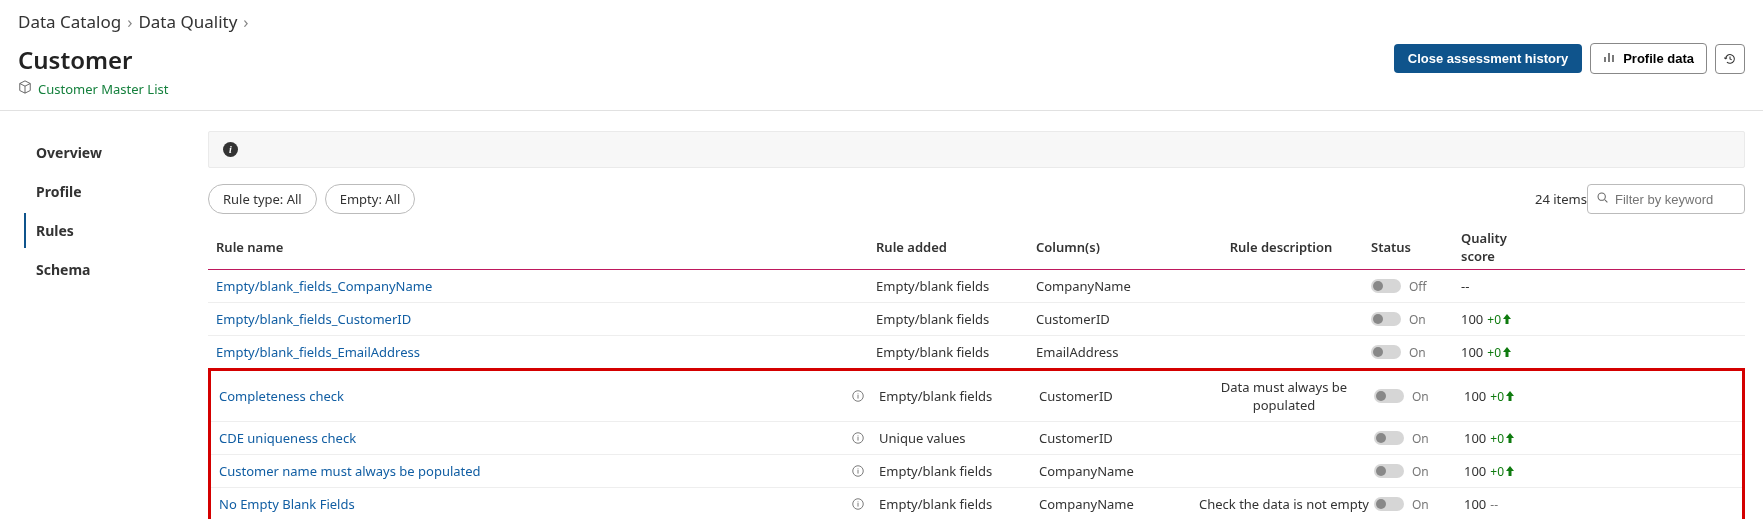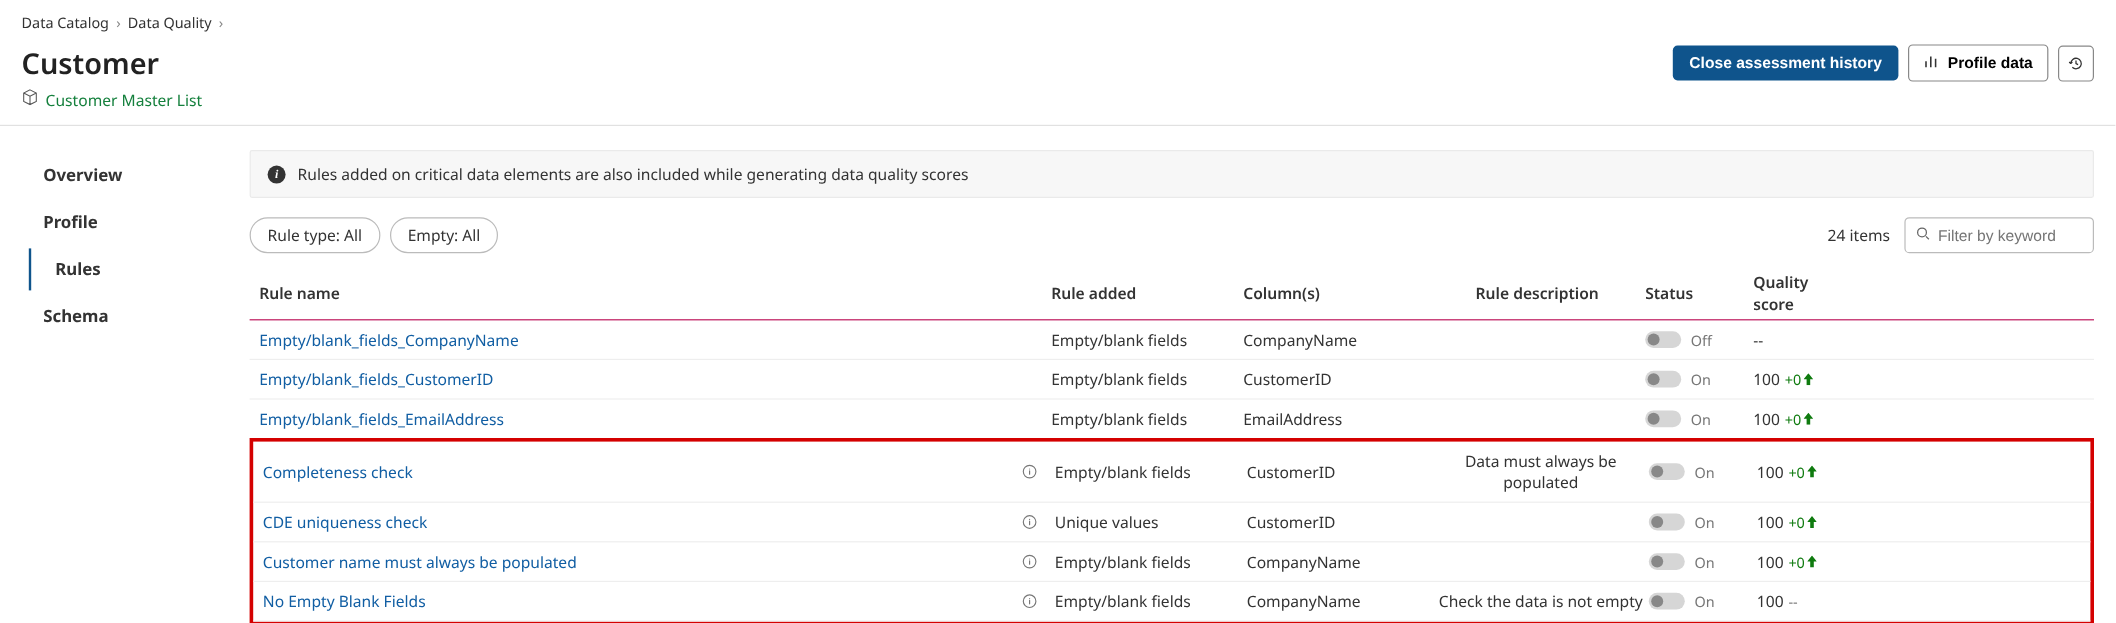--- a/index.html
+++ b/index.html
@@ -1,50 +1,50 @@
 <!DOCTYPE html>
 <html><head>
 <meta charset="utf-8">
 <style>
 * { box-sizing: border-box; margin: 0; padding: 0; }
 body { font-family: "Segoe UI", system-ui, -apple-system, sans-serif; font-size: 13px; color: #333; background: #fff; width: 1763px; }
 
 
 .header { padding: 10px 18px 12px; border-bottom: 1px solid #e1e1e1; }
-.breadcrumb { display: flex; align-items: center; gap: 6px; color: #333; font-size: 12px; margin-bottom: 10px; }
+.breadcrumb { display: flex; align-items: center; gap: 6px; color: #333; font-size: 17px; margin-bottom: 10px; }
 .breadcrumb span { cursor: pointer; }
 .breadcrumb .sep { color: #888; }
 .title-row { display: flex; align-items: flex-start; justify-content: space-between; }
 .title-left h1 { font-size: 24px; font-weight: 600; color: #222; margin-bottom: 4px; }
 .subtitle { display: flex; align-items: center; gap: 6px; color: #15803d; font-size: 13px; }
 .cube-icon svg { width: 14px; height: 14px; }
 
 .title-actions { display: flex; gap: 8px; align-items: center; }
 .btn-primary { background: #0f548c; color: #fff; border: none; border-radius: 4px; padding: 7px 14px; font-size: 13px; font-weight: 600; cursor: pointer; }
 .btn-outline { background: #fff; border: 1px solid #888; border-radius: 4px; padding: 6px 12px; font-size: 13px; font-weight: 600; cursor: pointer; display: inline-flex; align-items: center; gap: 6px; }
 .btn-icon-only { background: #fff; border: 1px solid #888; border-radius: 4px; width: 30px; height: 30px; display: inline-flex; align-items: center; justify-content: center; cursor: pointer; }
 
 
 .layout { display: flex; }
 .sidebar { width: 190px; padding: 24px 0 0 24px; }
 .sidebar-item { padding: 8px 4px 8px 12px; font-size: 14px; font-weight: 700; color: #333; cursor: pointer; margin-bottom: 4px; }
-.sidebar-item.active { border-left: 2px solid #0f548c; padding-left: 20px; }
+.sidebar-item.active { border-left: 2px solid #0f548c; padding-left: 10px; }
 
 .content { flex: 1; padding: 20px 18px 0 18px; }
 
 
 .info-banner { background: #f7f7f7; border: 1px solid #eaeaea; border-radius: 2px; padding: 10px 14px; display: flex; align-items: center; gap: 10px; font-size: 13px; color: #333; margin-bottom: 16px; }
 .info-icon { width: 15px; height: 15px; border-radius: 50%; background: #333; color: #fff; display: inline-flex; align-items: center; justify-content: center; font-size: 10px; font-weight: 700; font-style: italic; font-family: serif; }
 
 
 .filters-row { display: flex; align-items: flex-end; justify-content: space-between; margin-bottom: 8px; }
 .filter-pills { display: flex; gap: 8px; }
 .pill { border: 1px solid #bbb; border-radius: 16px; padding: 5px 14px; font-size: 13px; cursor: pointer; background: #fff; }
 .pill .value { font-weight: 400; }
-.filters-right { display: flex; align-items: center; gap: 12px; }
+.filters-right { display: flex; align-items: center; }
 .items-count { font-size: 13px; color: #333; }
 .search-box { border: 1px solid #bbb; border-radius: 4px; padding: 5px 8px; display: inline-flex; align-items: center; gap: 6px; width: 158px; }
 .search-box input { border: none; outline: none; font-size: 13px; width: 100%; }
 .search-icon svg { width: 13px; height: 13px; }
 
 
 .table { width: 100%; }
 .row { display: flex; align-items: center; padding: 7px 8px; border-bottom: 1px solid #eee; min-height: 28px; }
 .row.header-row { font-weight: 600; color: #333; border-bottom: 1px solid #be185d; padding-bottom: 4px; }
 .c-name { flex: 0 0 660px; display: flex; align-items: center; }
@@ -118,21 +118,20 @@
   <div class="sidebar">
     <div class="sidebar-item">Overview</div>
     <div class="sidebar-item">Profile</div>
     <div class="sidebar-item active">Rules</div>
     <div class="sidebar-item">Schema</div>
   </div>
 
   <div class="content">
     <div class="info-banner">
       <span class="info-icon">i</span>
-      <span>Rules added on critical data elements are also included while generating data quality scores</span>
     </div>
 
     <div class="filters-row">
       <div class="filter-pills">
         <div class="pill">
           <span>Rule type: </span><span class="value">All</span>
         </div>
         <div class="pill">
           <span>Empty: </span><span class="value">All</span>
         </div>

